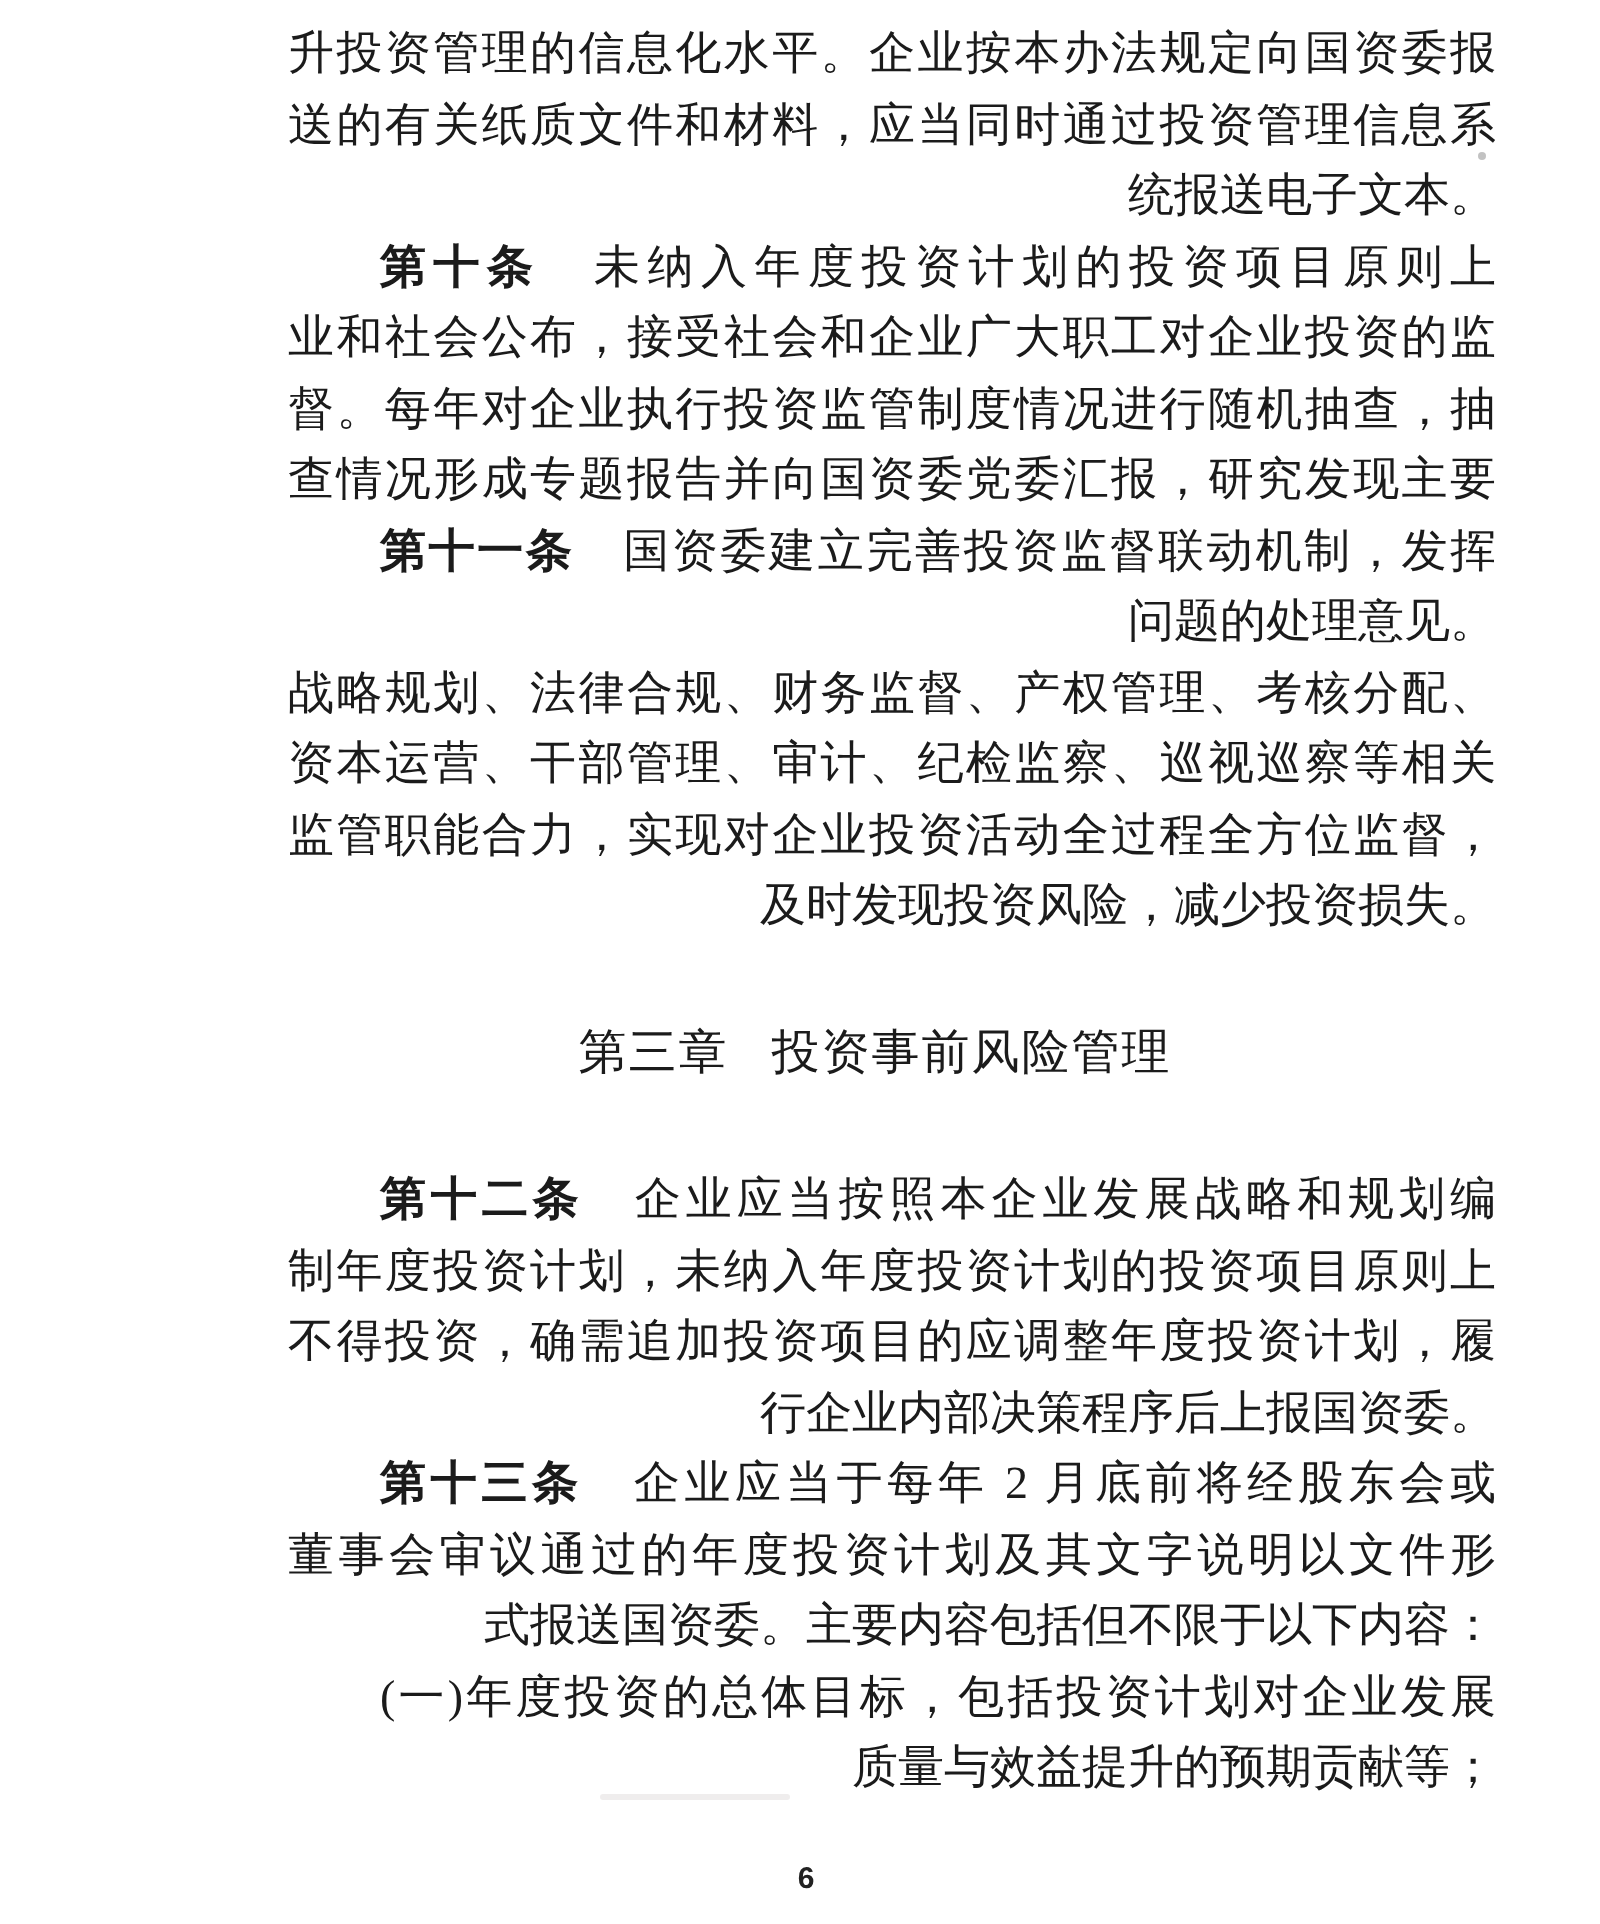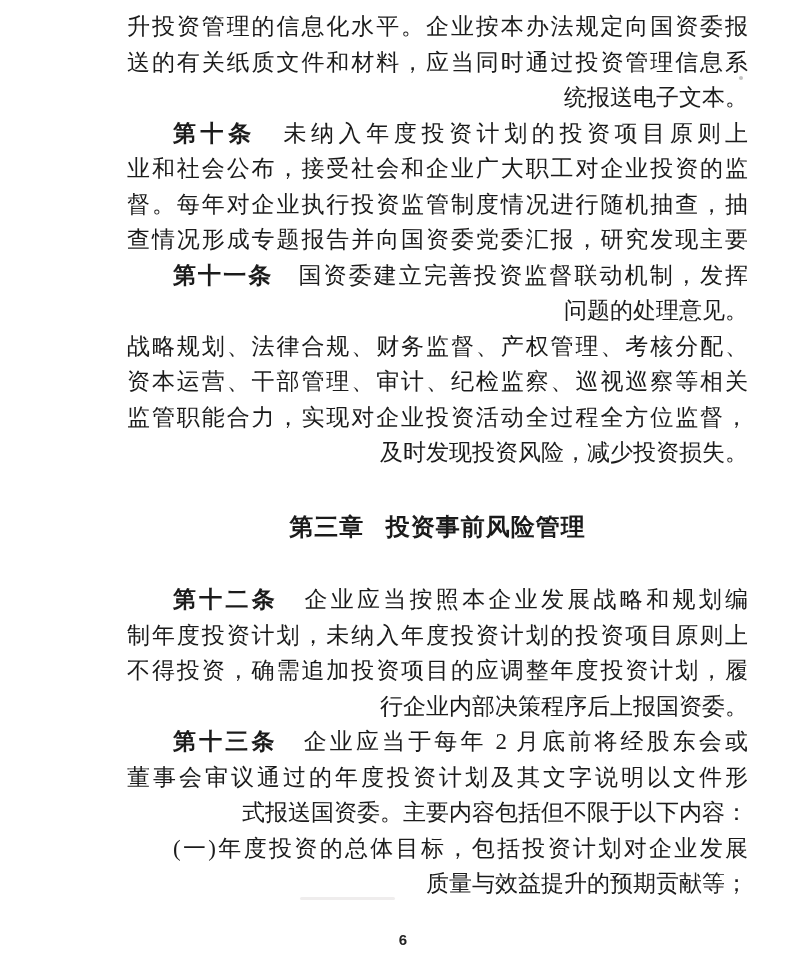--- a/index.html
+++ b/index.html
@@ -24,33 +24,34 @@
     height: 35.5px;
     line-height: 35.5px;
     white-space: nowrap;
     text-align: right;
   }
   .fill {
     white-space: normal;
     text-align: justify;
     text-justify: inter-character;
     text-align-last: justify;
+    margin-left: 17px;
   }
   .ind { text-indent: 2em; }
   .b {
     font-family: "Liberation Sans", "DejaVu Sans", sans-serif;
     font-weight: bold;
   }
   .sp { height: 38px; }
   .chapter {
     height: 35.5px;
     line-height: 35.5px;
     text-align: center;
     font-family: "Liberation Sans", "DejaVu Sans", sans-serif;
-    font-weight: bold;
+    font-weight: normal;
     font-size: 24px;
     letter-spacing: 1px;
   }
   .chapter .gap { display: inline-block; width: 0.9em; }
   .pagenum {
     position: absolute;
     left: 0;
     top: 931px;
     width: 806px;
     text-align: center;

